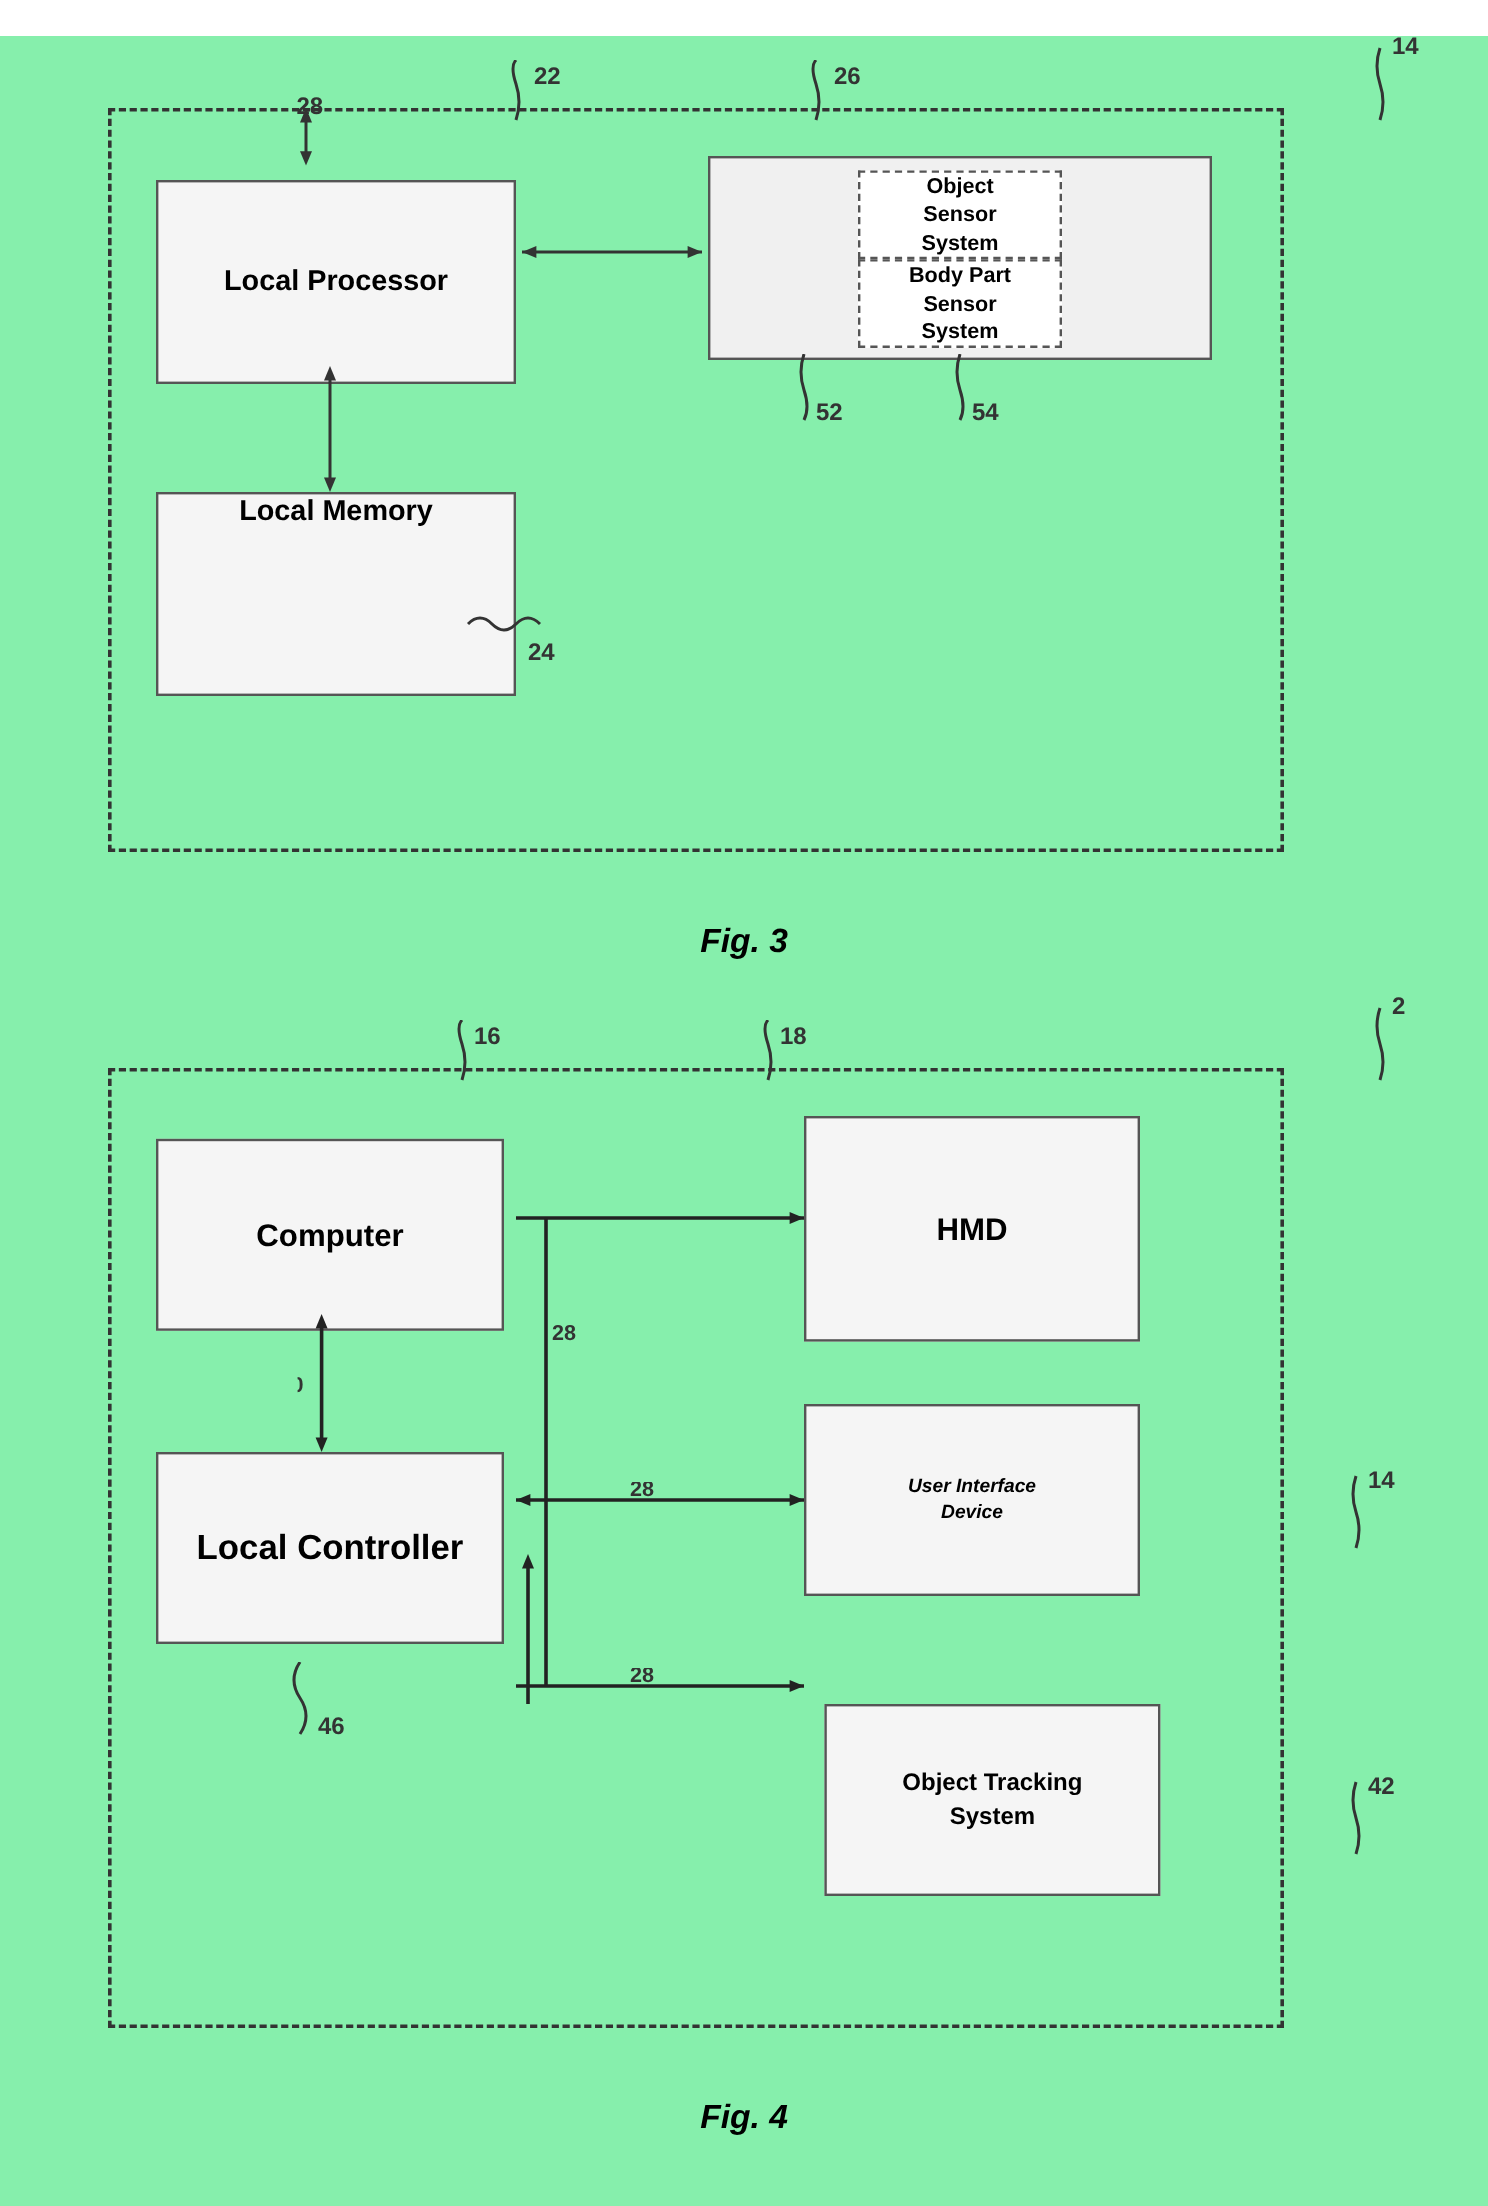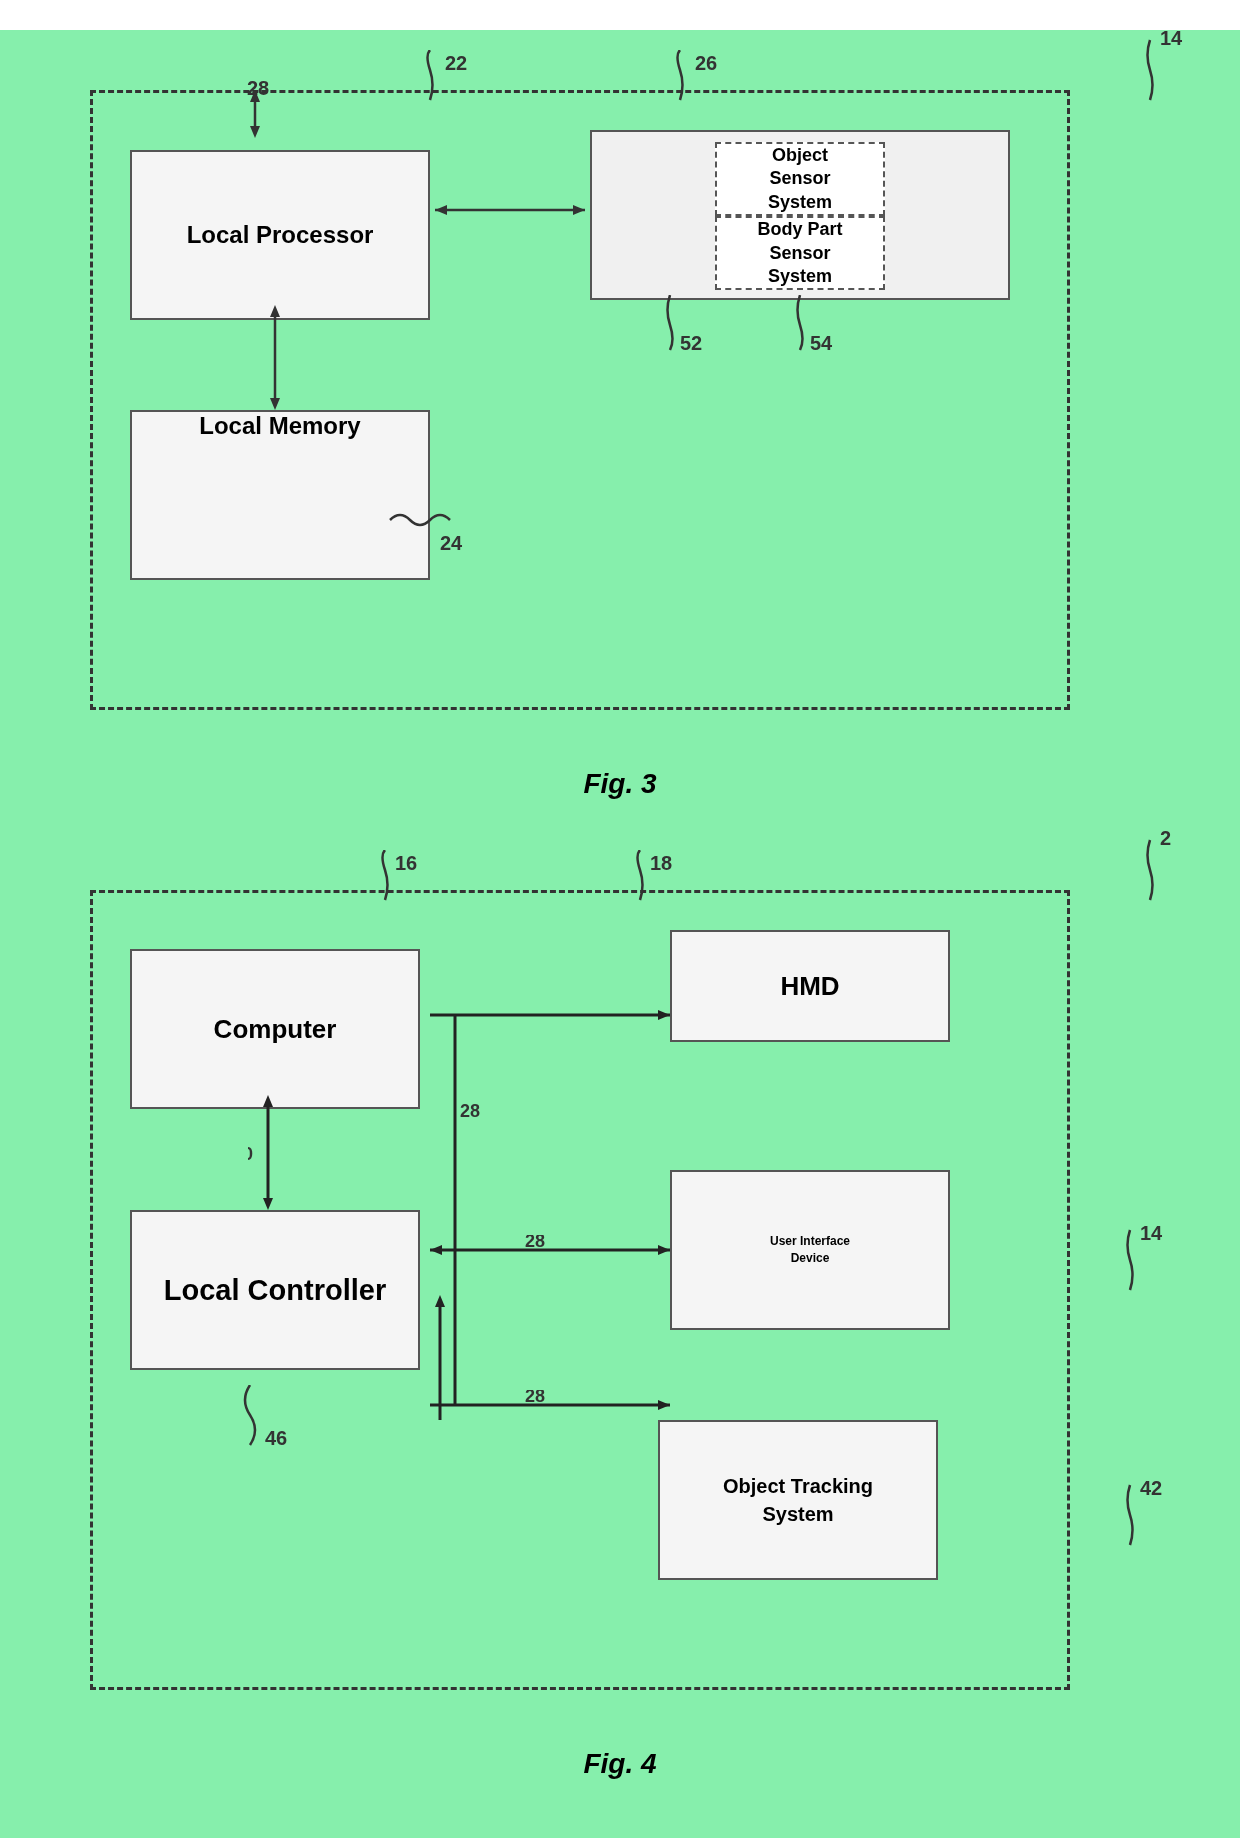--- a/index.html
+++ b/index.html
@@ -154,21 +154,21 @@
       font-size: 26px;
       font-weight: bold;
     }
 
     
     .hmd-box {
       position: absolute;
       top: 100px;
       left: 600px;
       width: 280px;
-      height: 112px;
+      height: 188px;
       border: 2px solid #555;
       background: #f5f5f5;
       display: flex;
       align-items: center;
       justify-content: center;
     }
     .hmd-box span {
       font-size: 26px;
       font-weight: bold;
     }
@@ -200,30 +200,31 @@
       width: 280px;
       height: 160px;
       border: 2px solid #555;
       background: #f5f5f5;
       display: flex;
       align-items: center;
       justify-content: center;
       text-align: center;
     }
     .uid-box span {
-      font-size: 12px;
+      font-size: 16px;
       font-weight: bold;
       line-height: 1.4;
+      font-style: italic;
     }
 
     
     .ots-box {
       position: absolute;
       top: 590px;
-      left: 588px;
+      left: 617px;
       width: 280px;
       height: 160px;
       border: 2px solid #555;
       background: #f5f5f5;
       display: flex;
       align-items: center;
       justify-content: center;
       text-align: center;
     }
     .ots-box span {

